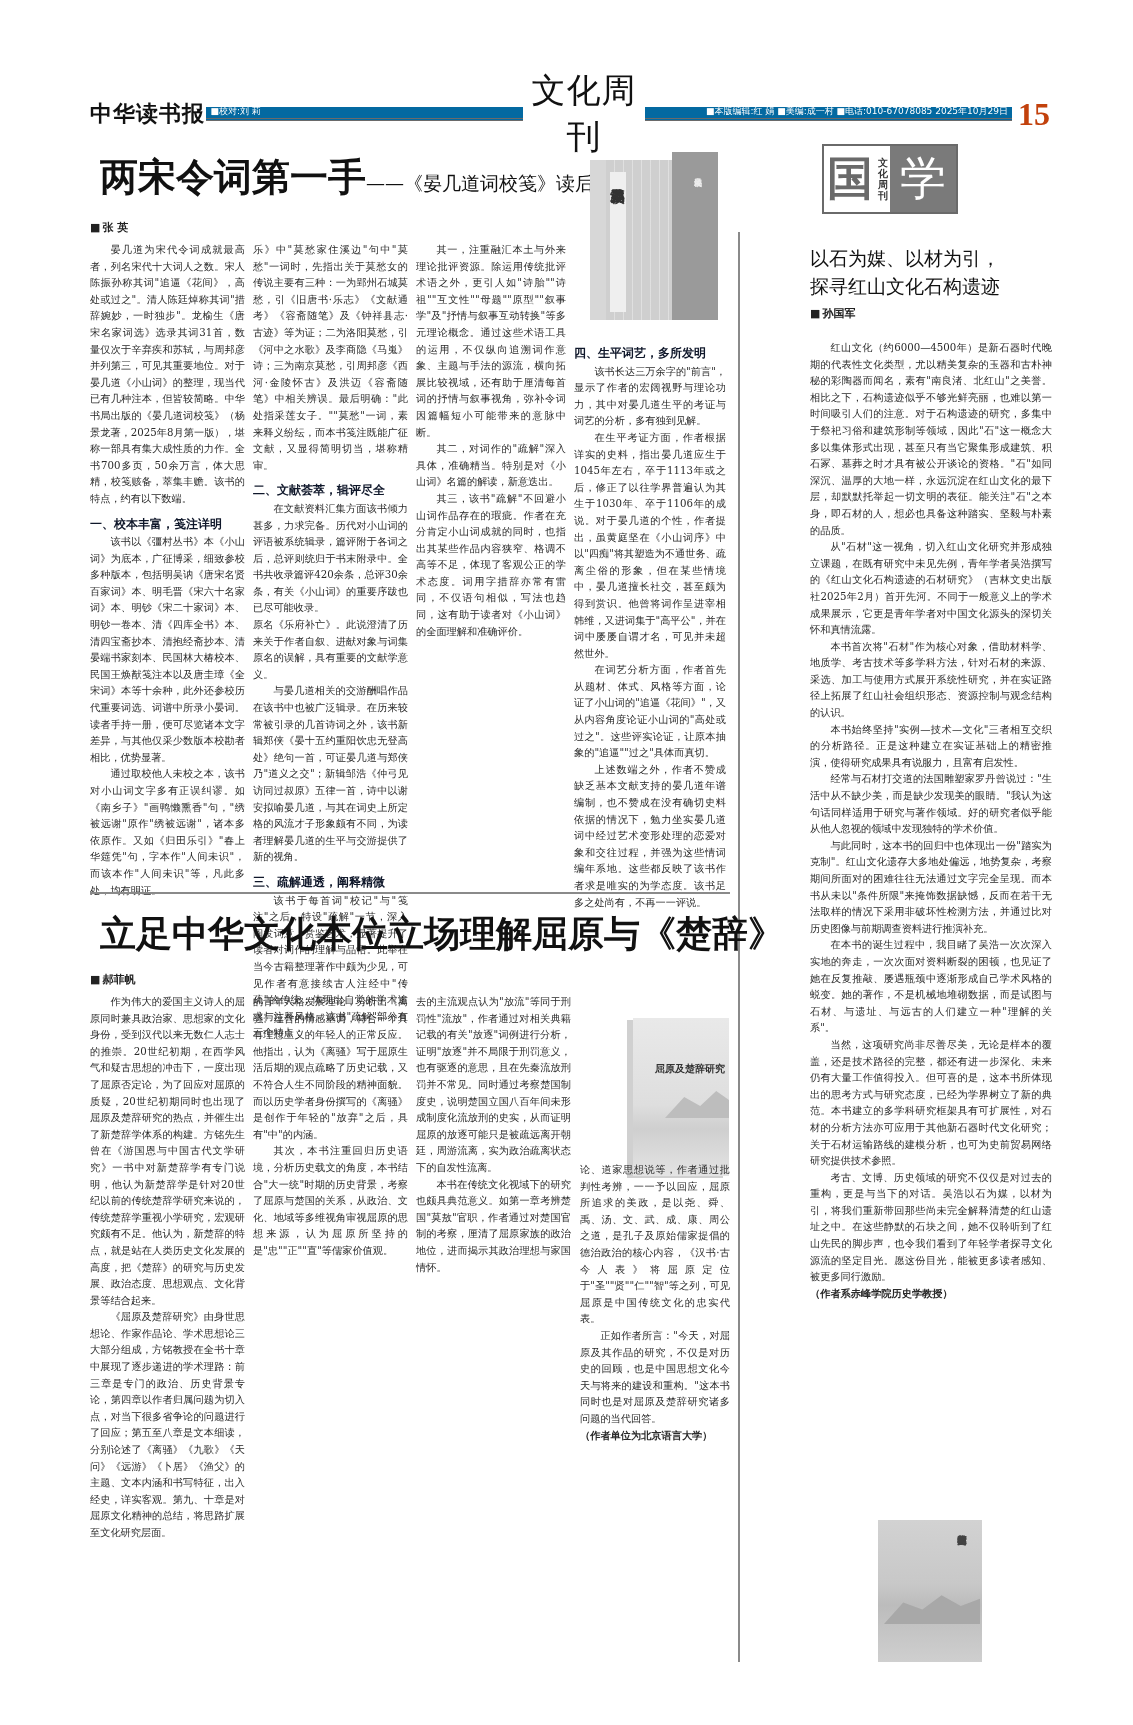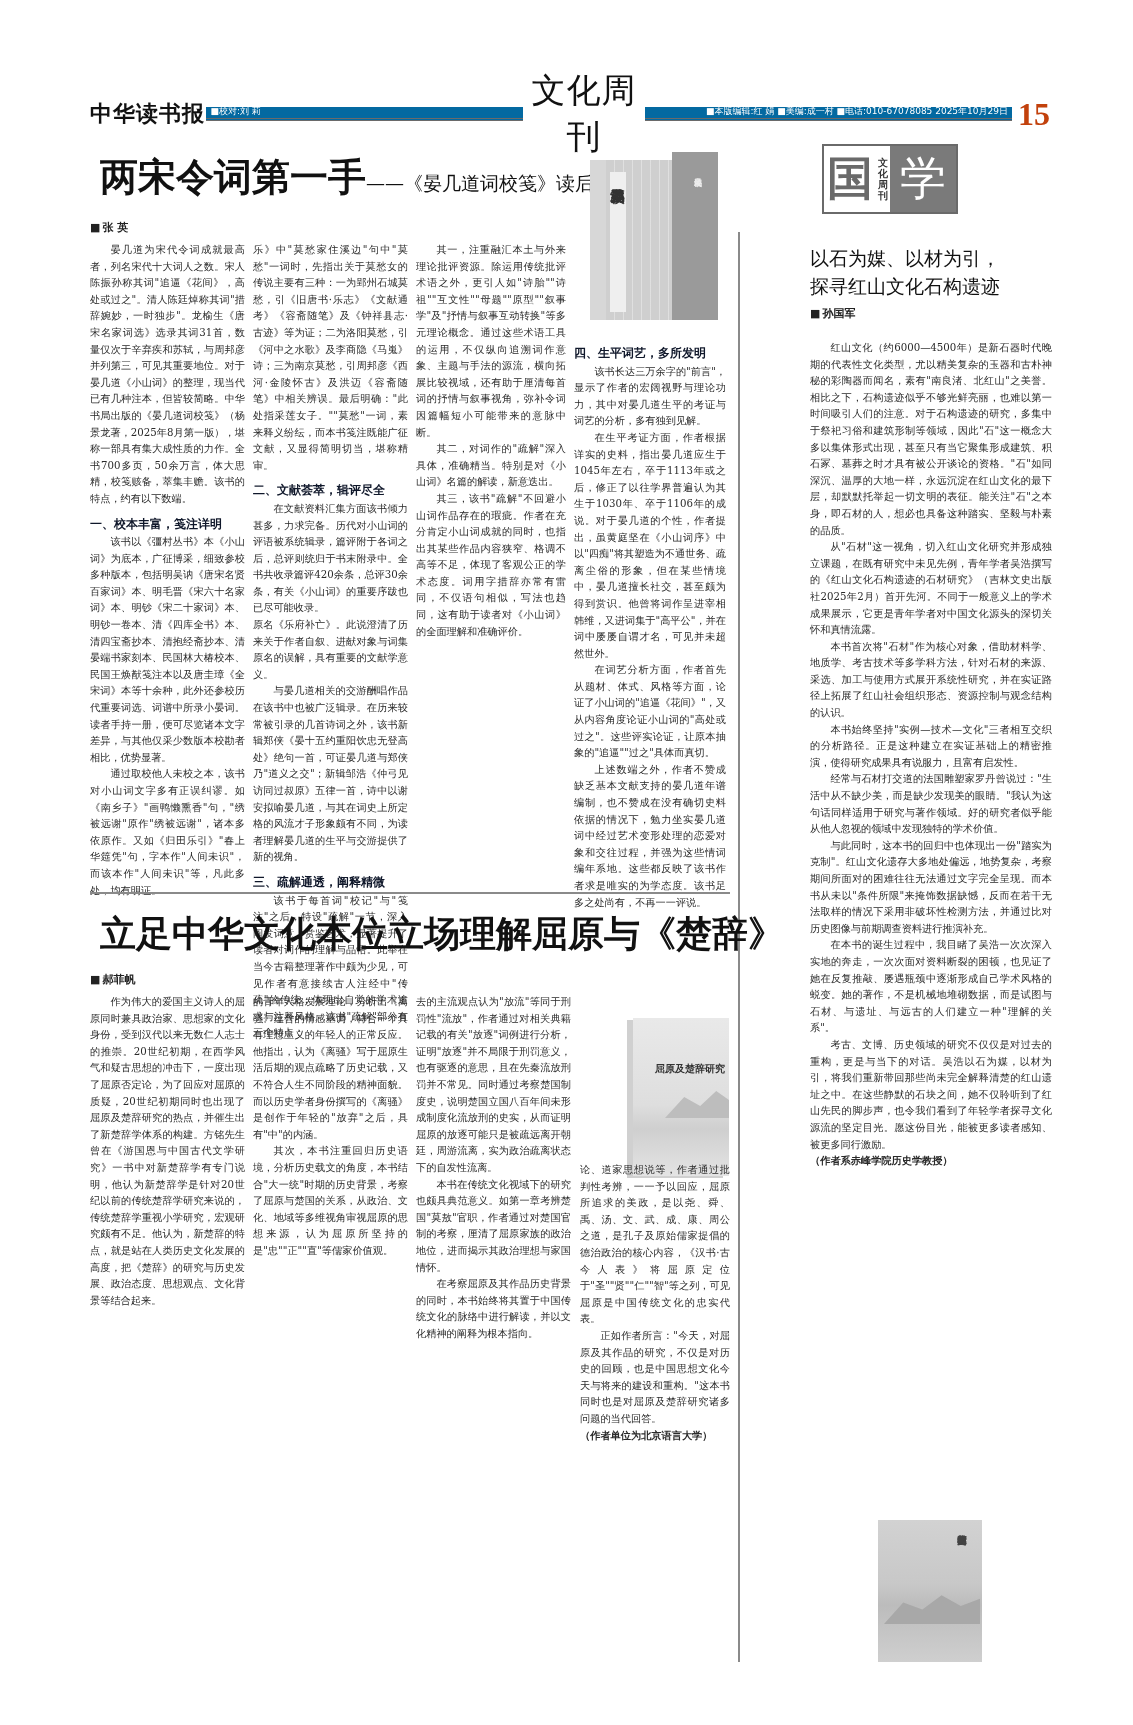--- a/index.html
+++ b/index.html
@@ -146,20 +146,21 @@
   <div class="byline a3-byline">孙国军</div>
 
   <div class="col" style="left:712px; top:248px; width:242px;margin-left:8px;">
     <p>红山文化（约6000—4500年）是新石器时代晚期的代表性文化类型，尤以精美复杂的玉器和古朴神秘的彩陶器而闻名，素有"南良渚、北红山"之美誉。相比之下，石构遗迹似乎不够光鲜亮丽，也难以第一时间吸引人们的注意。对于石构遗迹的研究，多集中于祭祀习俗和建筑形制等领域，因此"石"这一概念大多以集体形式出现，甚至只有当它聚集形成建筑、积石冢、墓葬之时才具有被公开谈论的资格。"石"如同深沉、温厚的大地一样，永远沉淀在红山文化的最下层，却默默托举起一切文明的表征。能关注"石"之本身，即石材的人，想必也具备这种踏实、坚毅与朴素的品质。</p>
     <p>从"石材"这一视角，切入红山文化研究并形成独立课题，在既有研究中未见先例，青年学者吴浩撰写的《红山文化石构遗迹的石材研究》（吉林文史出版社2025年2月）首开先河。不同于一般意义上的学术成果展示，它更是青年学者对中国文化源头的深切关怀和真情流露。</p>
     <p>本书首次将"石材"作为核心对象，借助材料学、地质学、考古技术等多学科方法，针对石材的来源、采选、加工与使用方式展开系统性研究，并在实证路径上拓展了红山社会组织形态、资源控制与观念结构的认识。</p>
     <p>本书始终坚持"实例—技术—文化"三者相互交织的分析路径。正是这种建立在实证基础上的精密推演，使得研究成果具有说服力，且富有启发性。</p>
     <p>经常与石材打交道的法国雕塑家罗丹曾说过："生活中从不缺少美，而是缺少发现美的眼睛。"我认为这句话同样适用于研究与著作领域。好的研究者似乎能从他人忽视的领域中发现独特的学术价值。</p>
     <p>与此同时，这本书的回归中也体现出一份"踏实为克制"。红山文化遗存大多地处偏远，地势复杂，考察期间所面对的困难往往无法通过文字完全呈现。而本书从未以"条件所限"来掩饰数据缺憾，反而在若干无法取样的情况下采用非破坏性检测方法，并通过比对历史图像与前期调查资料进行推演补充。</p>
     <p>在本书的诞生过程中，我目睹了吴浩一次次深入实地的奔走，一次次面对资料断裂的困顿，也见证了她在反复推敲、屡遇瓶颈中逐渐形成自己学术风格的蜕变。她的著作，不是机械地堆砌数据，而是试图与石材、与遗址、与远古的人们建立一种"理解的关系"。</p>
+    <p>当然，这项研究尚非尽善尽美，无论是样本的覆盖，还是技术路径的完整，都还有进一步深化、未来仍有大量工作值得投入。但可喜的是，这本书所体现出的思考方式与研究态度，已经为学界树立了新的典范。本书建立的多学科研究框架具有可扩展性，对石材的分析方法亦可应用于其他新石器时代文化研究；关于石材运输路线的建模分析，也可为史前贸易网络研究提供技术参照。</p>
     <p>考古、文博、历史领域的研究不仅仅是对过去的重构，更是与当下的对话。吴浩以石为媒，以材为引，将我们重新带回那些尚未完全解释清楚的红山遗址之中。在这些静默的石块之间，她不仅聆听到了红山先民的脚步声，也令我们看到了年轻学者探寻文化源流的坚定目光。愿这份目光，能被更多读者感知、被更多同行激励。</p>
     <p class="end">（作者系赤峰学院历史学教授）</p>
   </div>
 
   <div class="book3">
     <div class="cover"></div>
     <div class="mtn"></div>
     <div class="t">红山文化石构遗迹的石材研究</div>
   </div>
 
@@ -167,29 +168,29 @@
   <div class="byline a2-byline">郝菲帆</div>
 
   <div class="book2">
     <div class="cover"></div>
     <div class="mtn"></div>
     <div class="t">屈原及楚辞研究</div>
   </div>
 
   <div class="col" style="left:0px; top:902px; width:155px;">
     <p>作为伟大的爱国主义诗人的屈原同时兼具政治家、思想家的文化身份，受到汉代以来无数仁人志士的推崇。20世纪初期，在西学风气和疑古思想的冲击下，一度出现了屈原否定论，为了回应对屈原的质疑，20世纪初期同时也出现了屈原及楚辞研究的热点，并催生出了新楚辞学体系的构建。方铭先生曾在《游国恩与中国古代文学研究》一书中对新楚辞学有专门说明，他认为新楚辞学是针对20世纪以前的传统楚辞学研究来说的，传统楚辞学重视小学研究，宏观研究颇有不足。他认为，新楚辞的特点，就是站在人类历史文化发展的高度，把《楚辞》的研究与历史发展、政治态度、思想观点、文化背景等结合起来。</p>
+    <p>《屈原及楚辞研究》由身世思想论、作家作品论、学术思想论三大部分组成，方铭教授在全书十章中展现了逐步递进的学术理路：前三章是专门的政治、历史背景专论，第四章以作者归属问题为切入点，对当下很多省争论的问题进行了回应；第五至八章是文本细读，分别论述了《离骚》《九歌》《天问》《远游》《卜居》《渔父》的主题、文本内涵和书写特征，出入经史，详实客观。第九、十章是对屈原文化精神的总结，将思路扩展至文化研究层面。</p>
   </div>
   <div class="col" style="left:163px; top:902px; width:155px;">
     <p style="text-indent:0">的青年人格发展理论，分析出《离骚》蕴含的情感基调，符合一个具有理想主义的年轻人的正常反应。他指出，认为《离骚》写于屈原生活后期的观点疏略了历史记载，又不符合人生不同阶段的精神面貌。而以历史学者身份撰写的《离骚》是创作于年轻的"放弃"之后，具有"中"的内涵。</p>
     <p>其次，本书注重回归历史语境，分析历史载文的角度，本书结合"大一统"时期的历史背景，考察了屈原与楚国的关系，从政治、文化、地域等多维视角审视屈原的思想来源，认为屈原所坚持的是"忠""正""直"等儒家价值观。</p>
   </div>
   <div class="col" style="left:326px; top:902px; width:155px;">
     <p style="text-indent:0">去的主流观点认为"放流"等同于刑罚性"流放"，作者通过对相关典籍记载的有关"放逐"词例进行分析，证明"放逐"并不局限于刑罚意义，也有驱逐的意思，且在先秦流放刑罚并不常见。同时通过考察楚国制度史，说明楚国立国八百年间未形成制度化流放刑的史实，从而证明屈原的放逐可能只是被疏远离开朝廷，周游流离，实为政治疏离状态下的自发性流离。</p>
     <p>本书在传统文化视域下的研究也颇具典范意义。如第一章考辨楚国"莫敖"官职，作者通过对楚国官制的考察，厘清了屈原家族的政治地位，进而揭示其政治理想与家国情怀。</p>
-    <p>在考察屈原及其作品历史背景的同时，本书始终将其置于中国传统文化的脉络中进行解读，并以文化精神的阐释为根本指向。</p>
   </div>
   <div class="col" style="left:490px; top:1070px; width:150px;">
     <p style="text-indent:0">论、道家思想说等，作者通过批判性考辨，一一予以回应，屈原所追求的美政，是以尧、舜、禹、汤、文、武、成、康、周公之道，是孔子及原始儒家提倡的德治政治的核心内容，《汉书·古今人表》将屈原定位于"圣""贤""仁""智"等之列，可见屈原是中国传统文化的忠实代表。</p>
     <p>正如作者所言："今天，对屈原及其作品的研究，不仅是对历史的回顾，也是中国思想文化今天与将来的建设和重构。"这本书同时也是对屈原及楚辞研究诸多问题的当代回答。</p>
     <p class="end">（作者单位为北京语言大学）</p>
   </div>
 
 </div>
 
 </body></html>

